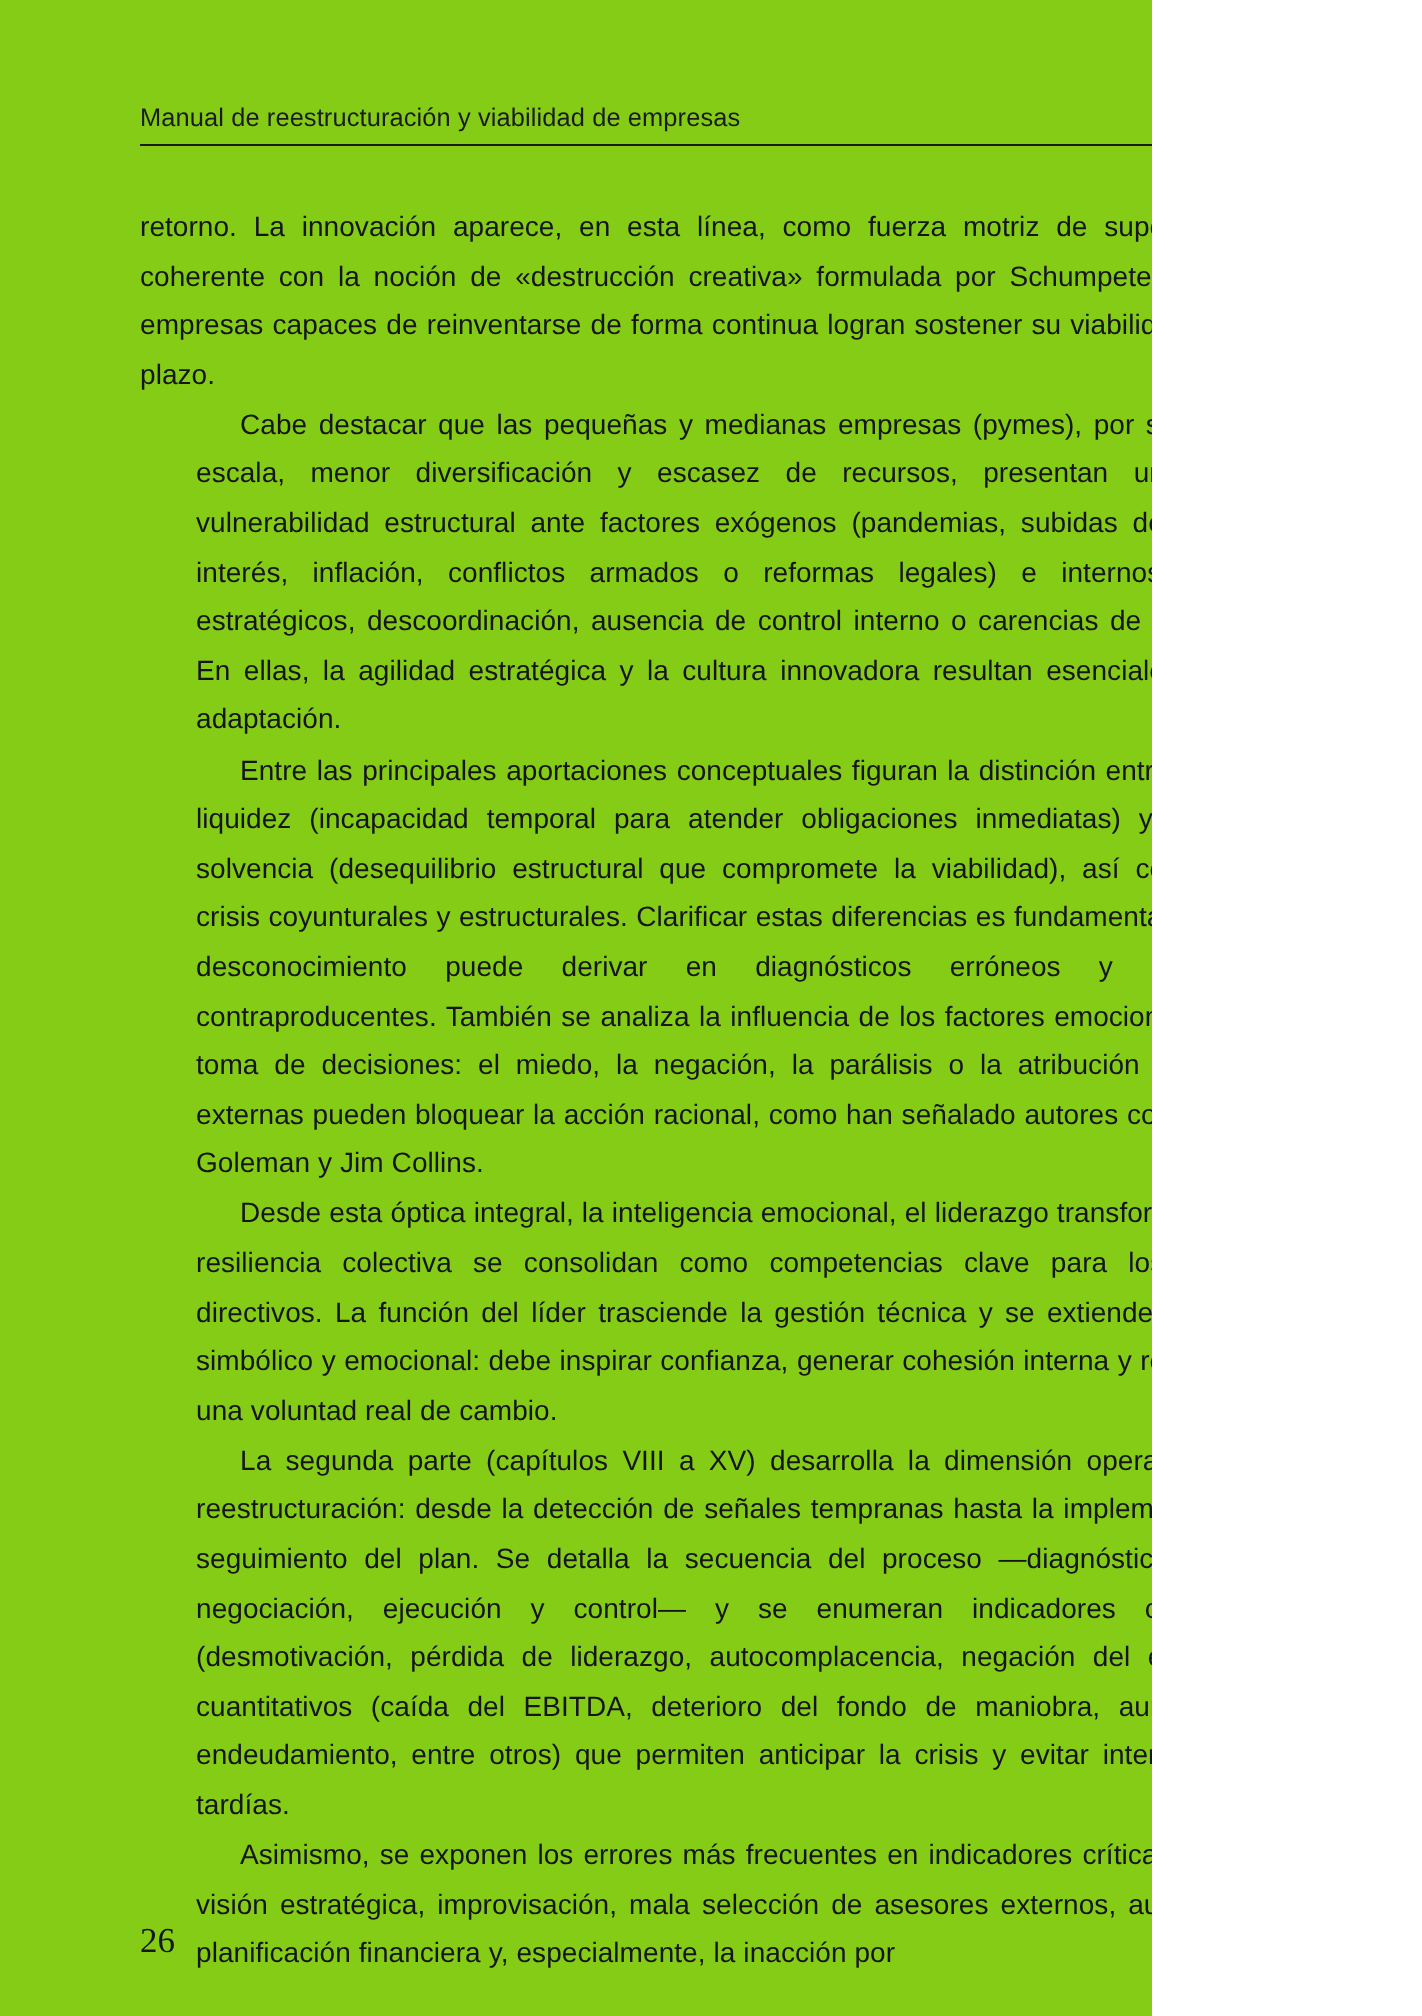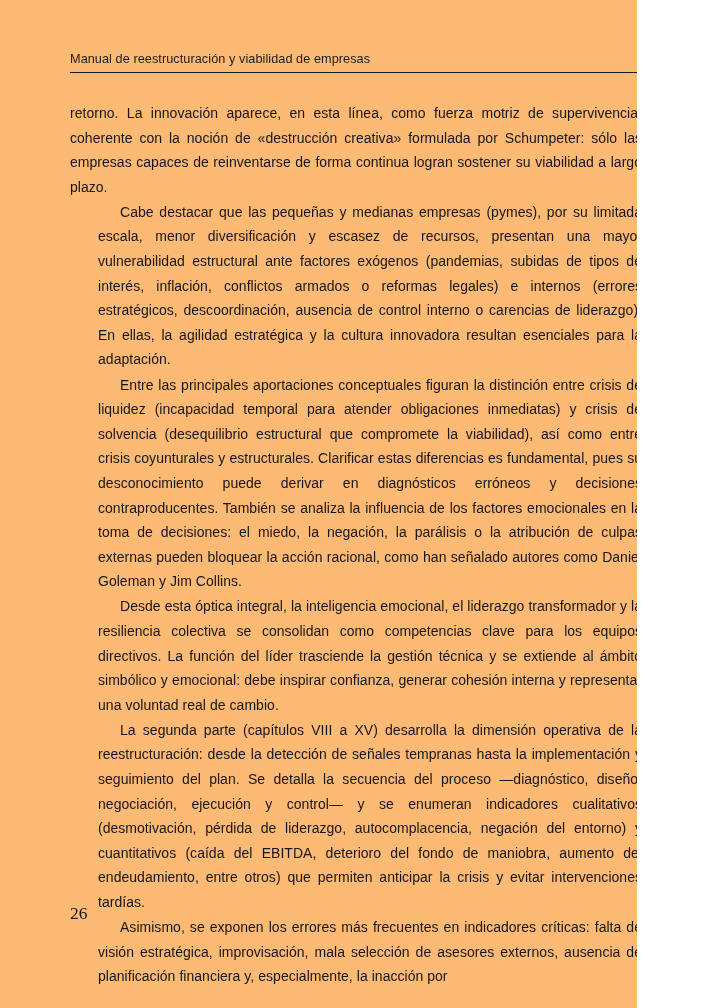--- a/index.html
+++ b/index.html
@@ -4,23 +4,23 @@
 <title>Manual de reestructuración y viabilidad de empresas — 26</title>
 <style>
   html, body {
     margin: 0;
     padding: 0;
     background: #ffffff;
   }
 
   .page {
     position: relative;
-    width: 637px;
+    width: 576px;
     height: 1008px;
-    background: #fdba74;
+    background: #84cc16;
     overflow: hidden;
     font-family: "Liberation Sans", "DejaVu Sans", sans-serif;
     -webkit-font-smoothing: antialiased;
   }
 
   
   .page-edge-rule {
     position: absolute;
     top: 0;
     left: 705px;
@@ -77,21 +77,21 @@
   }
 
   .body-paragraph + .body-paragraph {
     margin-top: 0.5px;
   }
 
   
   .folio {
     position: absolute;
     left: 70px;
-    top: 902px;
+    top: 959px;
     font-family: "Liberation Serif", "DejaVu Serif", serif;
     font-size: 17.5px;
     line-height: 22px;
     color: #15151a;
   }
 </style>
 </head>
 <body>
 
 <div class="page">

